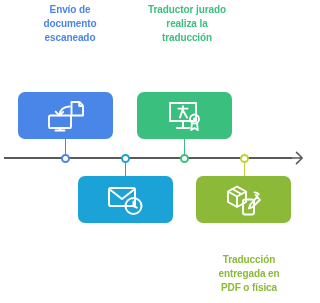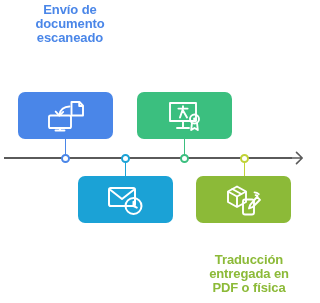--- a/index.html
+++ b/index.html
@@ -18,21 +18,21 @@
     width: 309px;
     height: 303px;
     background: #ffffff;
   }
 
   
   .caption {
     position: absolute;
     text-align: center;
     font-weight: bold;
-    font-size: 13px;
+    font-size: 10px;
     line-height: 14px;
     letter-spacing: -0.1px;
     white-space: pre-line;
   }
   .caption.top-1 { left: 14px;  top: 3px;   width: 112px; color: #4a86e8; }
   .caption.top-2 { left: 131px; top: 3px;   width: 112px; color: #3bbf7f; }
   .caption.bot-1 { left: 73px;  top: 253px; width: 118px; color: #1ba2d6; }
   .caption.bot-2 { left: 190px; top: 253px; width: 118px; color: #8cba38; }
 
   
@@ -93,20 +93,23 @@
   .card svg { display: block; }
 </style>
 </head>
 <body>
 
 <div id="stage">
 
   <div class="caption top-1">Envío de
 documento
 escaneado</div>
+  <div class="caption top-2">Traductor jurado
+realiza la
+traducción</div>
   <div class="caption bot-2">Traducción
 entregada en
 PDF o física</div>
 
   <div class="axis"></div>
   <div class="axis-arrow">
     <svg width="18" height="18" viewBox="0 0 18 18">
       <path d="M1 9 L14 9 M8.5 3.4 L14.2 9 L8.5 14.6" fill="none" stroke="#5a5a5a" stroke-width="1.6" stroke-linecap="round" stroke-linejoin="round"></path>
     </svg>
   </div>

